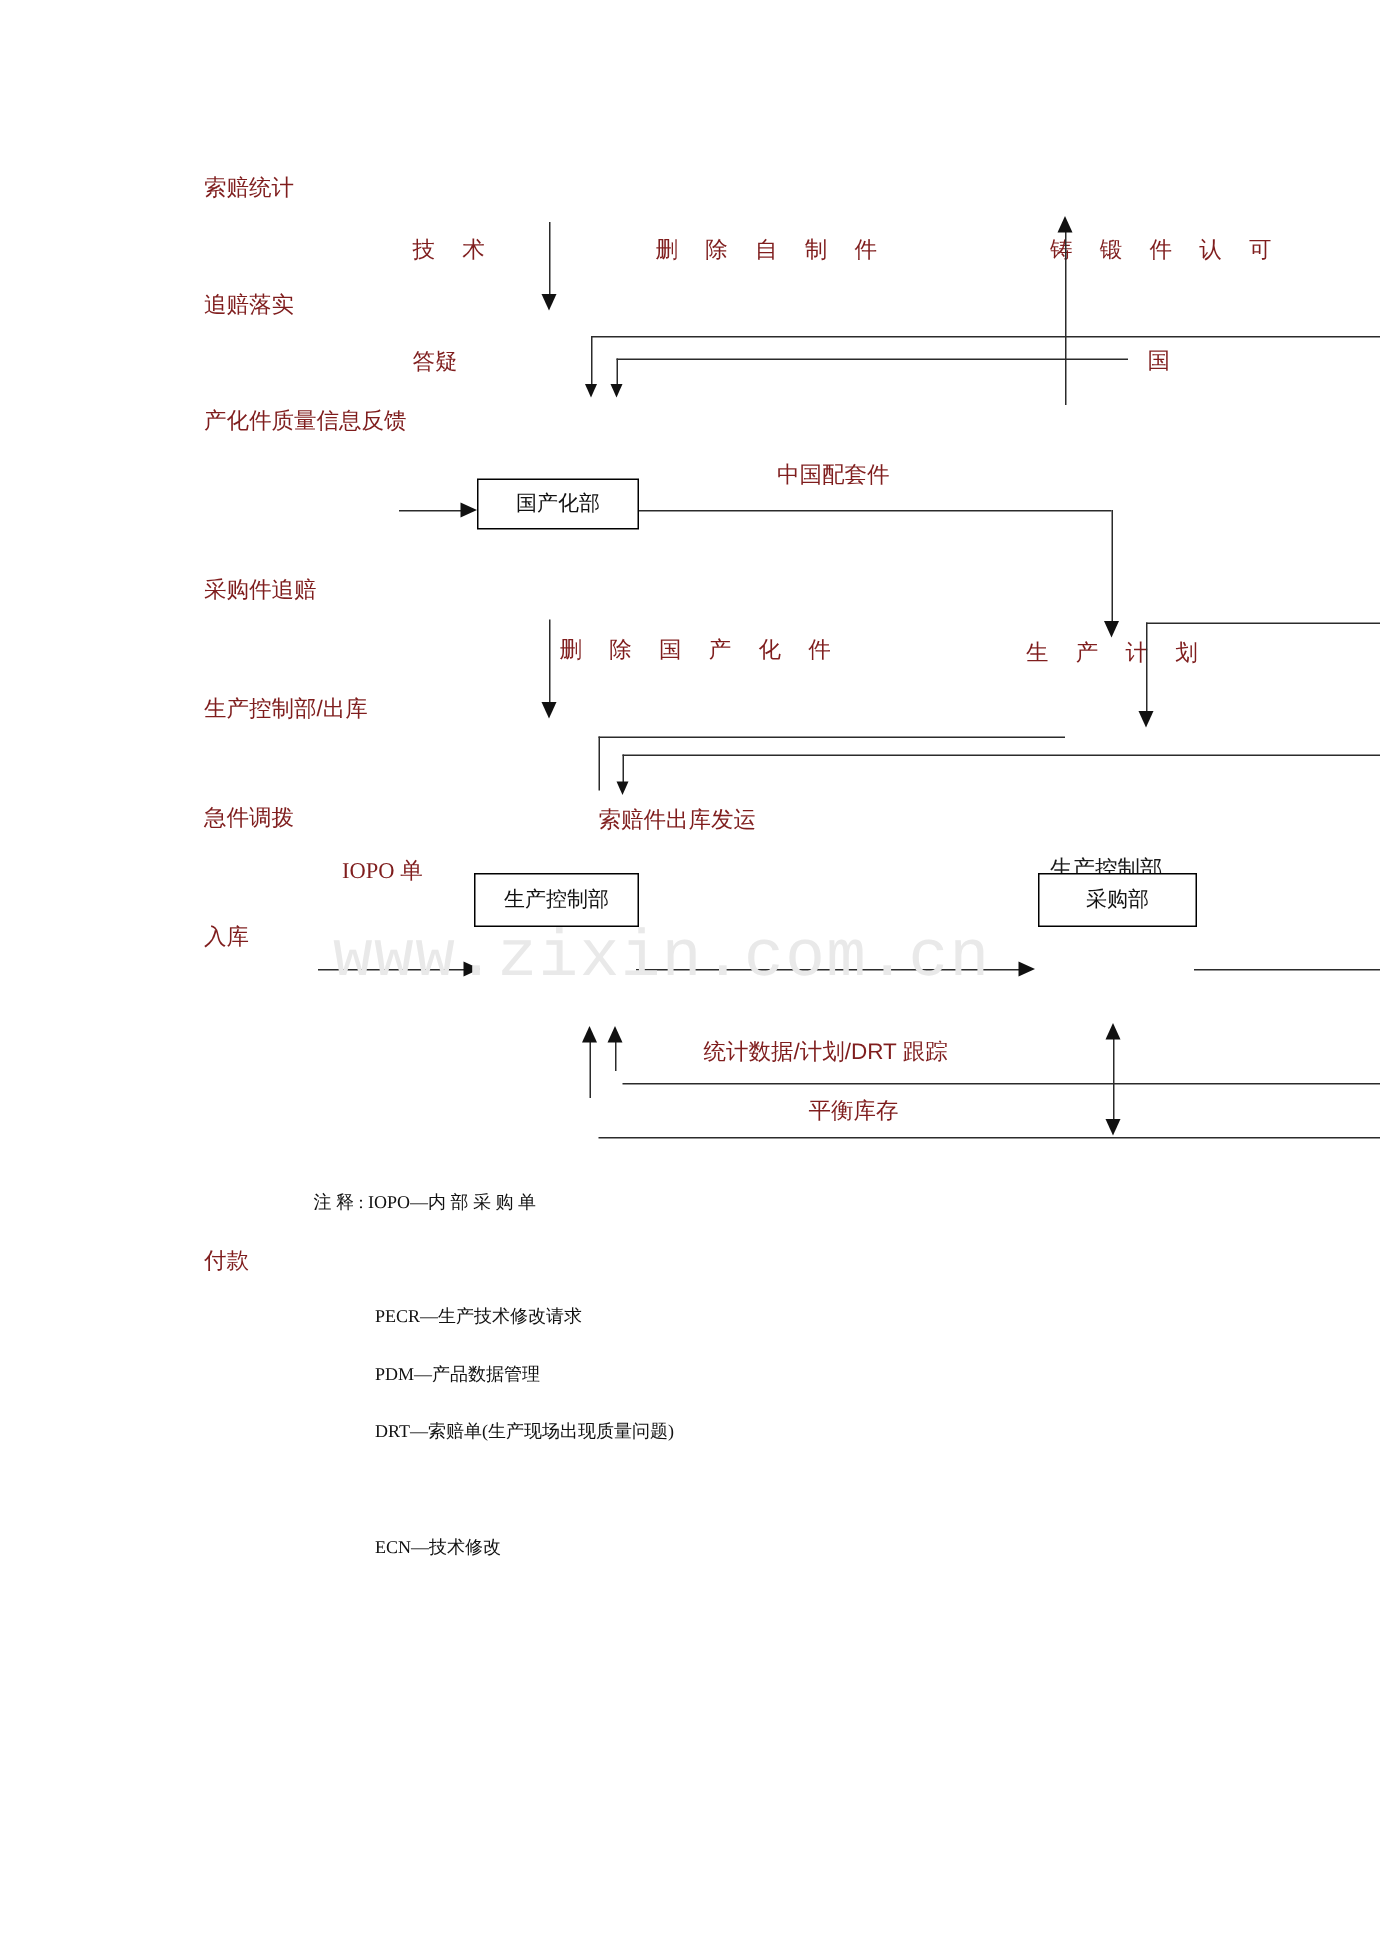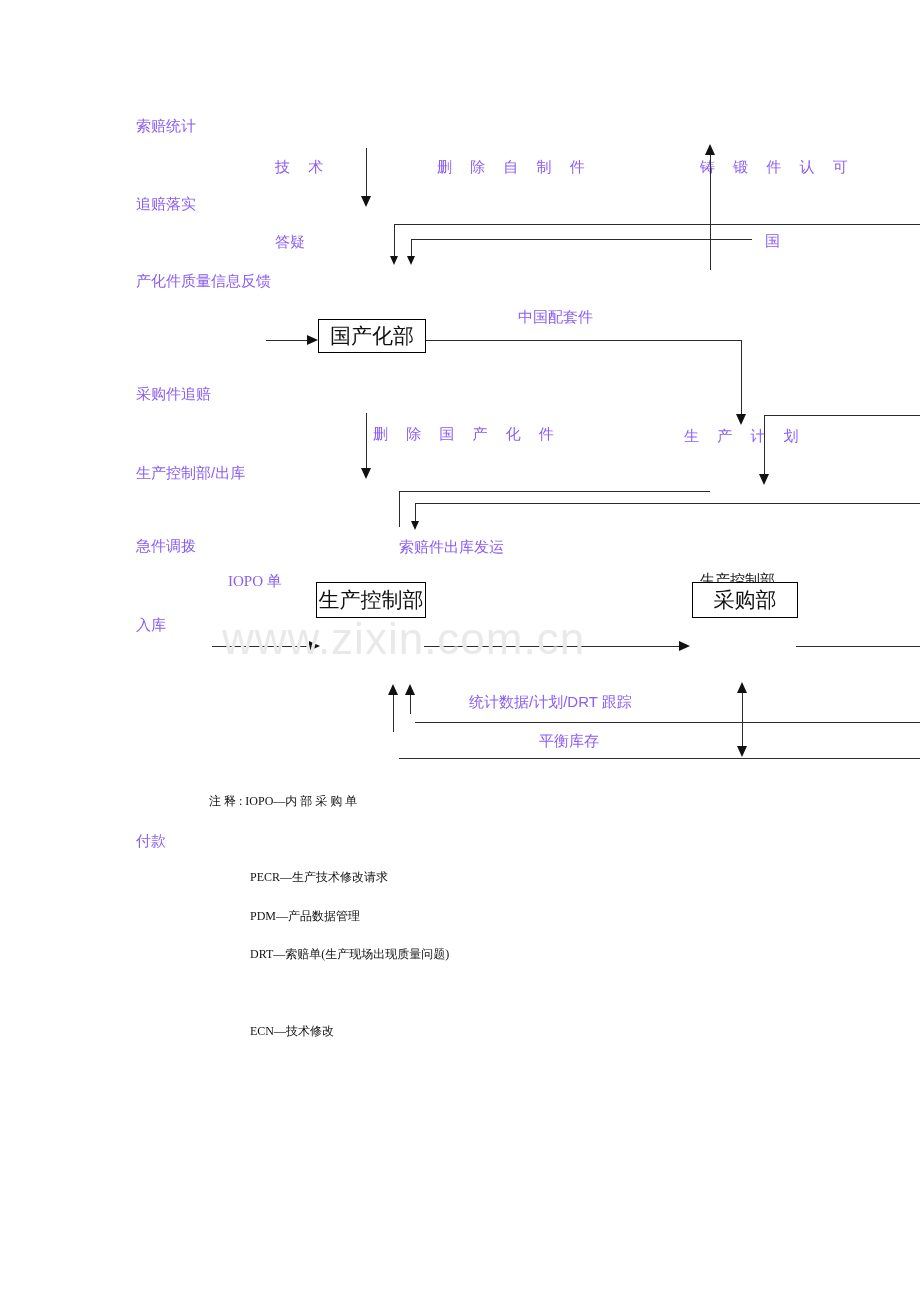--- a/index.html
+++ b/index.html
@@ -19,39 +19,39 @@
     background: #ffffff;
     overflow: hidden;
   }
 
   
   .tx {
     position: absolute;
     white-space: nowrap;
     font-size: 15px;
     line-height: 1;
-    color: #8b5cf6;
+    color: #7f1d1d;
     font-family: "Liberation Sans", "DejaVu Sans", sans-serif;
   }
   .tx.sp {           
     letter-spacing: 7px;
   }
   .serif {
     font-family: "Liberation Serif", "DejaVu Serif", serif;
   }
 
   
   .box {
     position: absolute;
     border: 1.6px solid #000;
     background: #ffffff;
     display: flex;
     align-items: center;
     justify-content: center;
-    font-size: 21px;
+    font-size: 14px;
     color: #111;
     z-index: 6;
     font-family: "Liberation Sans", "DejaVu Sans", sans-serif;
   }
 
   
   .hl {                       
     position: absolute;
     height: 0;
     border-top: 1.6px solid #2b2b2b;
@@ -91,21 +91,21 @@
   }
 
   
   #watermark {
     position: absolute;
     left: 222px;
     top: 614px;
     font-size: 44px;
     letter-spacing: 1px;
     color: #e9e9e9;
-    font-family: Liberation Sans, sans-serif;
+    font-family: Liberation Mono, monospace;
     z-index: 1;
     user-select: none;
   }
 
   .legend-line {
     position: absolute;
     font-size: 12px;
     white-space: nowrap;
     font-family: "Liberation Serif", "DejaVu Serif", serif;
     color: #111;

